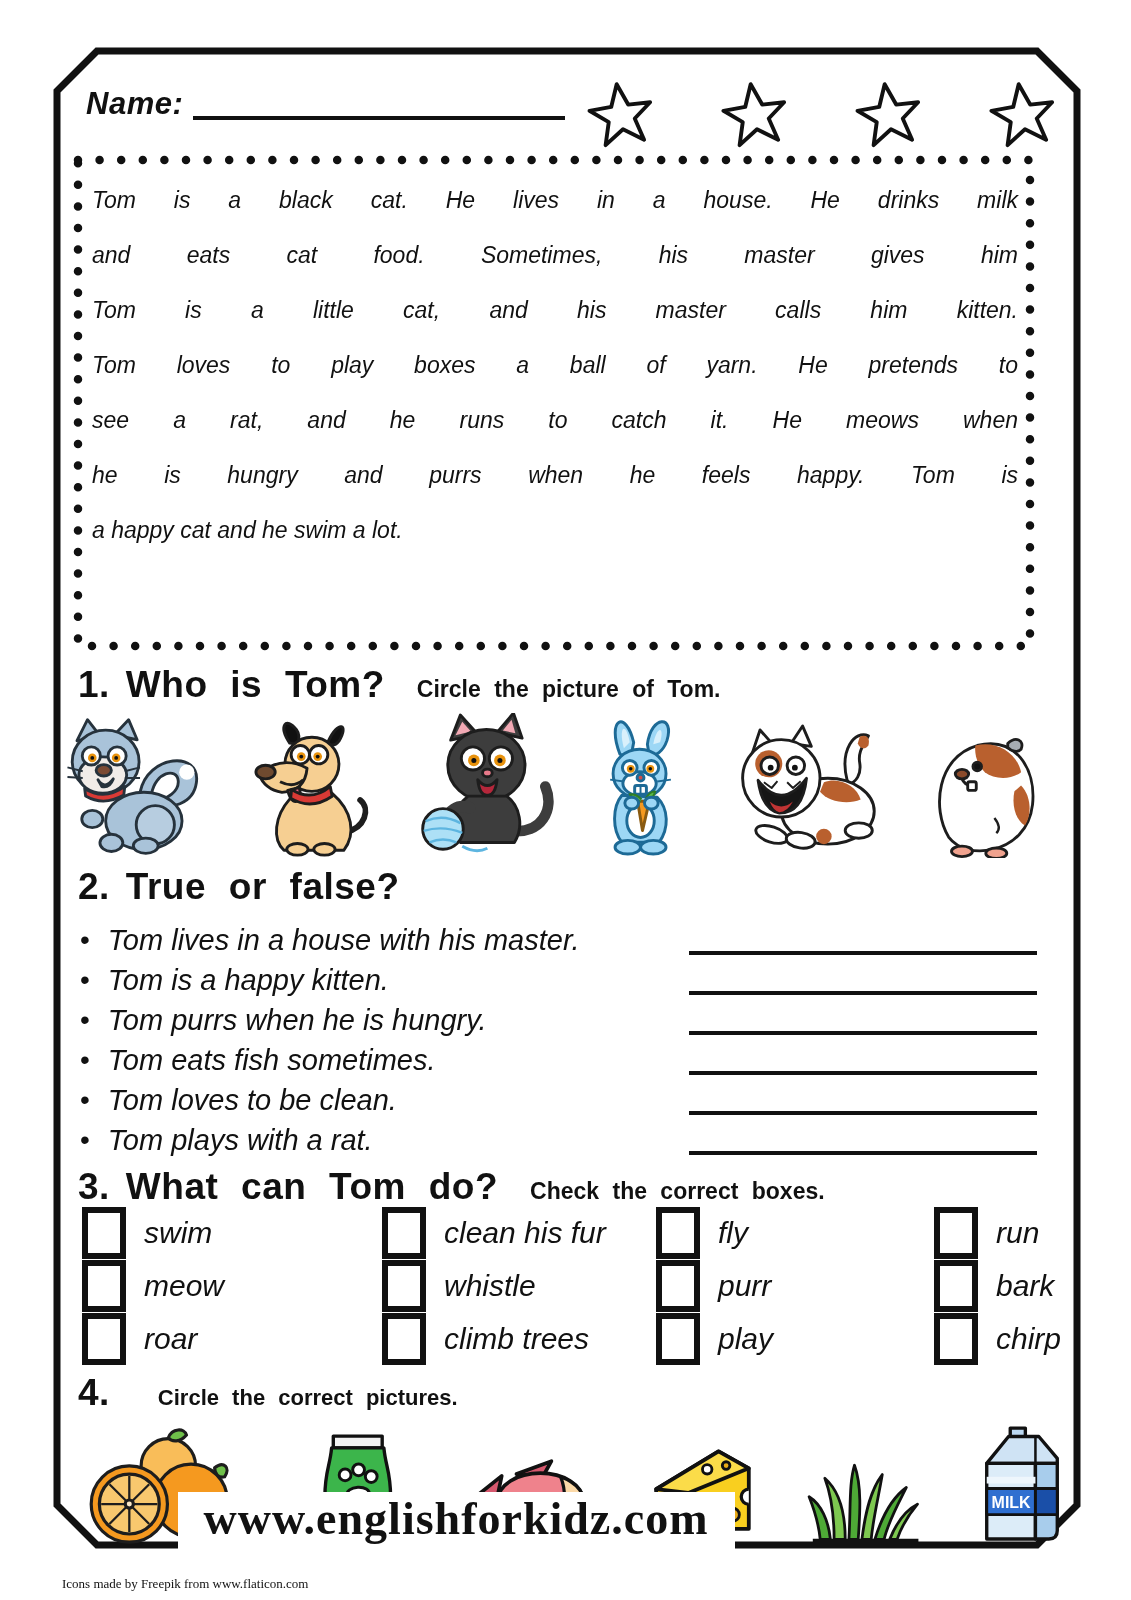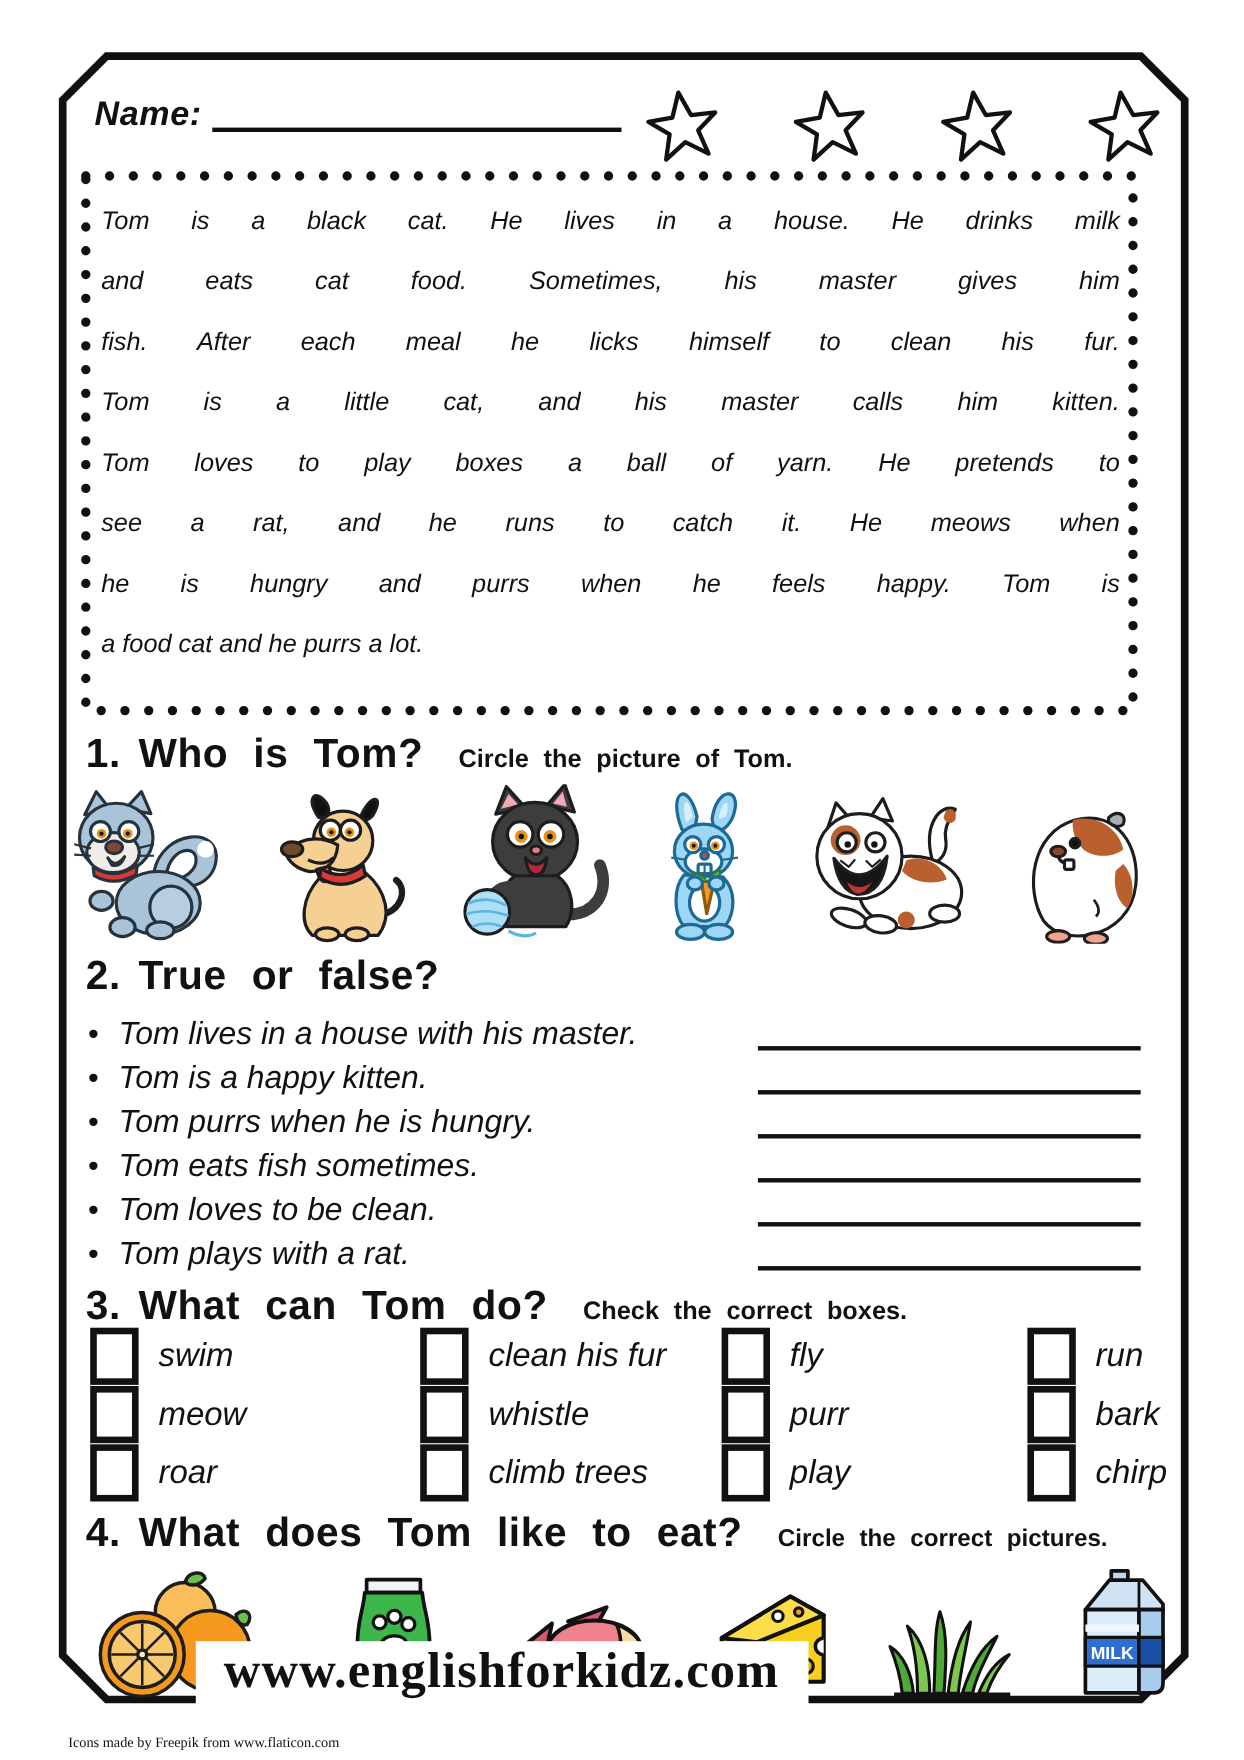--- a/index.html
+++ b/index.html
@@ -77,26 +77,25 @@
         <polygon points="36,3 44.8,25.4 67.5,26.2 49.5,40.5 56,63.5 36,49.8 16,63.5 22.5,40.5 4.5,26.2 27.2,25.4" fill="#fff" stroke="#111" stroke-width="4" stroke-linejoin="round" transform="rotate(-8 36 35)"></polygon>
       </svg>
     <svg class="star" viewBox="0 0 72 70">
         <polygon points="36,3 44.8,25.4 67.5,26.2 49.5,40.5 56,63.5 36,49.8 16,63.5 22.5,40.5 4.5,26.2 27.2,25.4" fill="#fff" stroke="#111" stroke-width="4" stroke-linejoin="round" transform="rotate(-8 36 35)"></polygon>
       </svg>
   </div>
 
   <div class="layer passage">
     <div class="pline">Tom is a black cat. He lives in a house. He drinks milk</div>
     <div class="pline">and eats cat food. Sometimes, his master gives him</div>
-    <div class="pline">fish. After each meal he licks himself to clean his fur.</div>
     <div class="pline">Tom is a little cat, and his master calls him kitten.</div>
     <div class="pline">Tom loves to play boxes a ball of yarn. He pretends to</div>
     <div class="pline">see a rat, and he runs to catch it. He meows when</div>
     <div class="pline">he is hungry and purrs when he feels happy. Tom is</div>
-    <div class="pline last">a food cat and he purrs a lot.</div>
+    <div class="pline last">a happy cat and he swim a lot.</div>
   </div>
 
   <div class="layer qhead q1-head">
     <span class="qnum">1.</span>
     <span class="qtitle">Who is Tom?</span>
     <span class="qinstr">Circle the picture of Tom.</span>
   </div>
 
   <div class="layer animals">
 
@@ -331,21 +330,20 @@
         <span class="opt-label">play</span>
       </div>
     <div class="opt">
         <span class="cb"></span>
         <span class="opt-label">chirp</span>
       </div>
   </div>
 
   <div class="layer qhead q4-head">
     <span class="qnum">4.</span>
-    <span class="qtitle">What does Tom like to eat?</span>
     <span class="qinstr">Circle the correct pictures.</span>
   </div>
 
   <div class="layer foods">
 
     <svg width="158" height="118" viewBox="0 0 165 130">
       <g stroke="#1d1d1d" stroke-width="3.5" stroke-linejoin="round">
         <circle cx="95" cy="44" r="30" fill="#f9bd59"></circle>
         <path d="M95 13 C 99 2 113 2 115 10 C 108 18 99 18 95 13 Z" fill="#6fc04a"></path>
         <circle cx="120" cy="82" r="40" fill="#f5991f"></circle>

